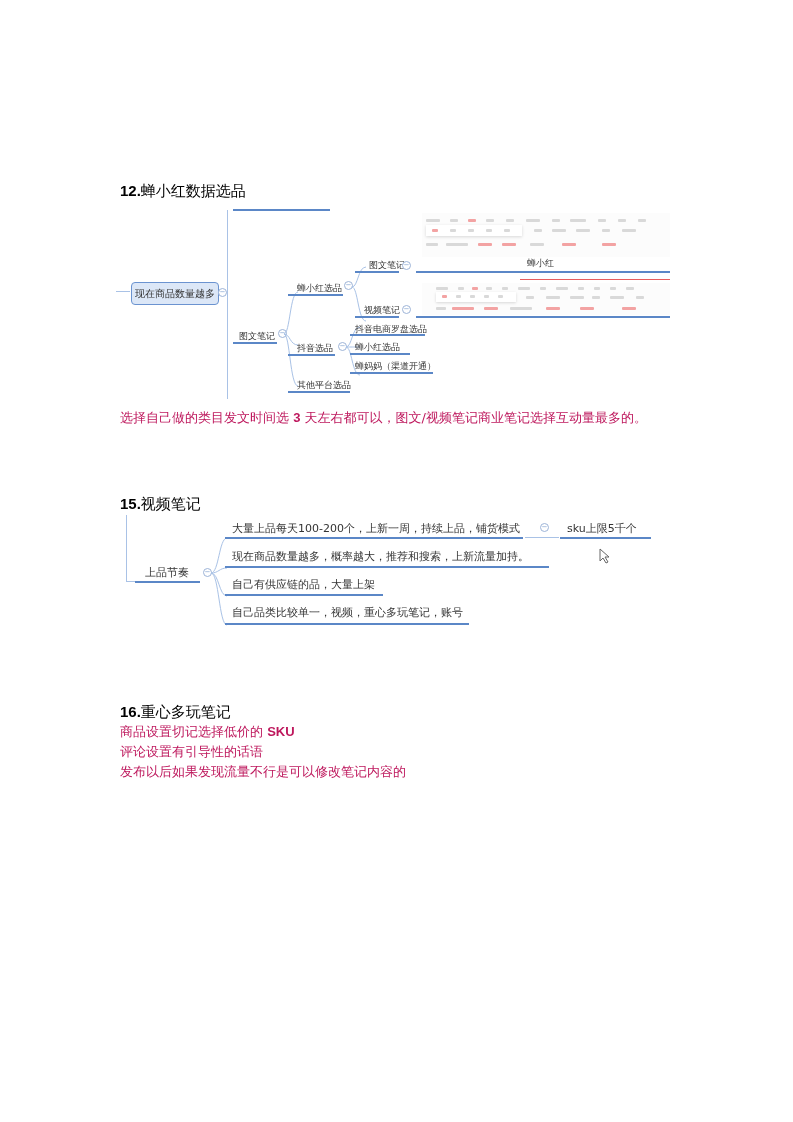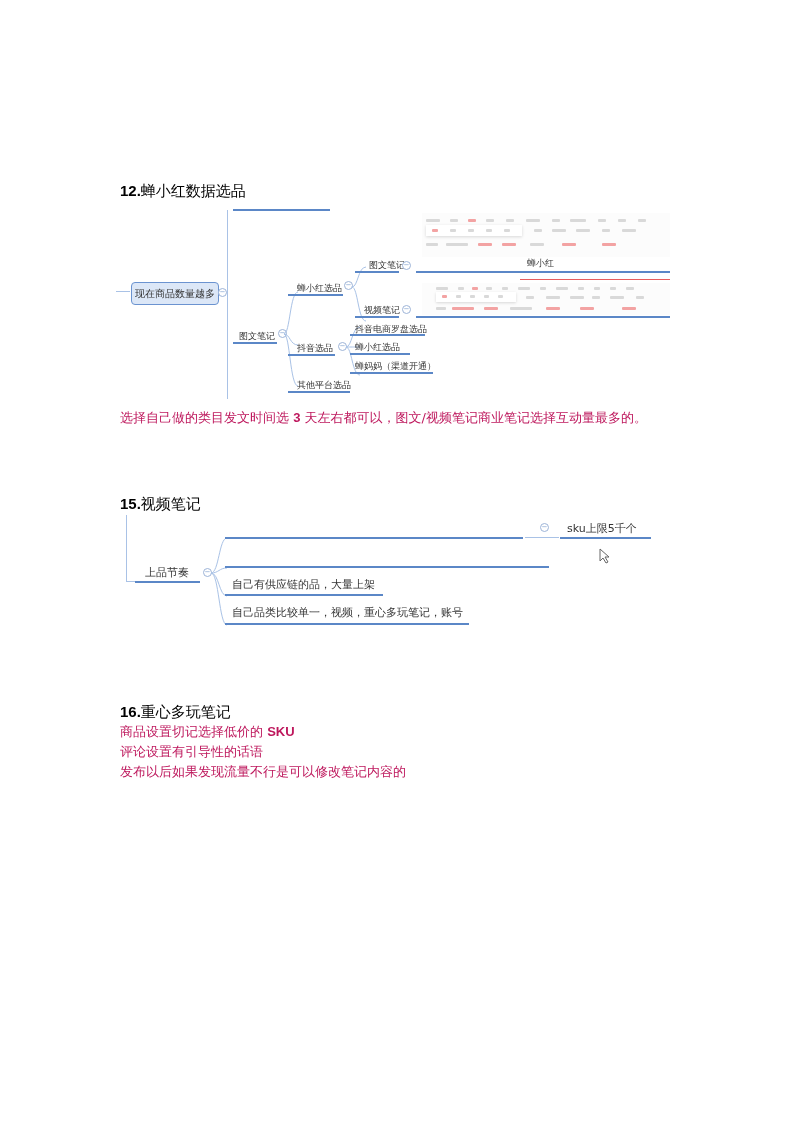--- a/index.html
+++ b/index.html
@@ -171,29 +171,31 @@
   <div class="abs mm-text2" style="left:30px; top:50px;">上品节奏</div>
   <div class="abs line-h" style="left:20px; top:66px; width:65px;"></div>
   <div class="abs collapse" style="left:88px; top:53px;">−</div>
   <svg class="abs" style="left:96px; top:20px;" width="16" height="100">
     <path d="M0 38 C8 38, 8 3, 16 3" stroke="#a9c2e6" fill="none" stroke-width="1"></path>
     <path d="M0 38 C8 38, 8 33, 16 33" stroke="#a9c2e6" fill="none" stroke-width="1"></path>
     <path d="M0 38 C8 38, 8 61, 16 61" stroke="#a9c2e6" fill="none" stroke-width="1"></path>
     <path d="M0 38 C8 38, 8 90, 16 90" stroke="#a9c2e6" fill="none" stroke-width="1"></path>
   </svg>
 
+  <div class="abs mm-text2" style="left:117px; top:6px;">大量上品每天100-200个，上新一周，持续上品，铺货模式</div>
   <div class="abs line-h" style="left:110px; top:22px; width:298px;"></div>
   <div class="abs collapse" style="left:425px; top:8px;">−</div>
   <div class="abs line-thin" style="left:410px; top:22px; width:34px; height:1px;"></div>
   <div class="abs mm-text2" style="left:452px; top:6px;">sku上限5千个</div>
   <div class="abs line-h" style="left:445px; top:22px; width:91px;"></div>
   <svg class="abs" style="left:484px; top:33px;" width="12" height="16">
     <path d="M1 1 L1 13 L4 10 L7 15 L9 14 L6 9 L10 9 Z" fill="#fff" stroke="#666" stroke-width="1"></path>
   </svg>
 
+  <div class="abs mm-text2" style="left:117px; top:34px;">现在商品数量越多，概率越大，推荐和搜索，上新流量加持。</div>
   <div class="abs line-h" style="left:110px; top:51px; width:324px;"></div>
 
   <div class="abs mm-text2" style="left:117px; top:62px;">自己有供应链的品，大量上架</div>
   <div class="abs line-h" style="left:110px; top:79px; width:158px;"></div>
 
   <div class="abs mm-text2" style="left:117px; top:90px;">自己品类比较单一，视频，重心多玩笔记，账号</div>
   <div class="abs line-h" style="left:110px; top:108px; width:244px;"></div>
 </div>
 
 <div class="abs heading" style="left:120px; top:703px;">

